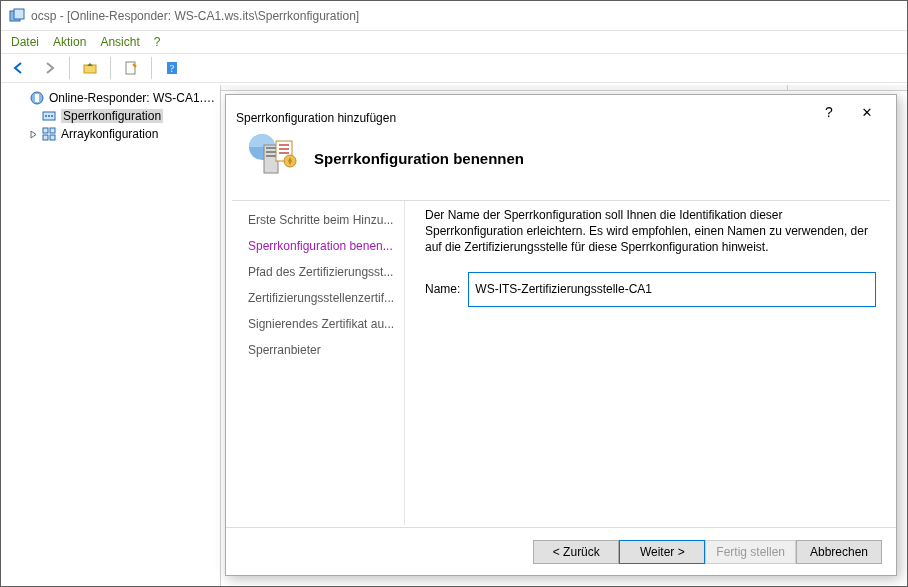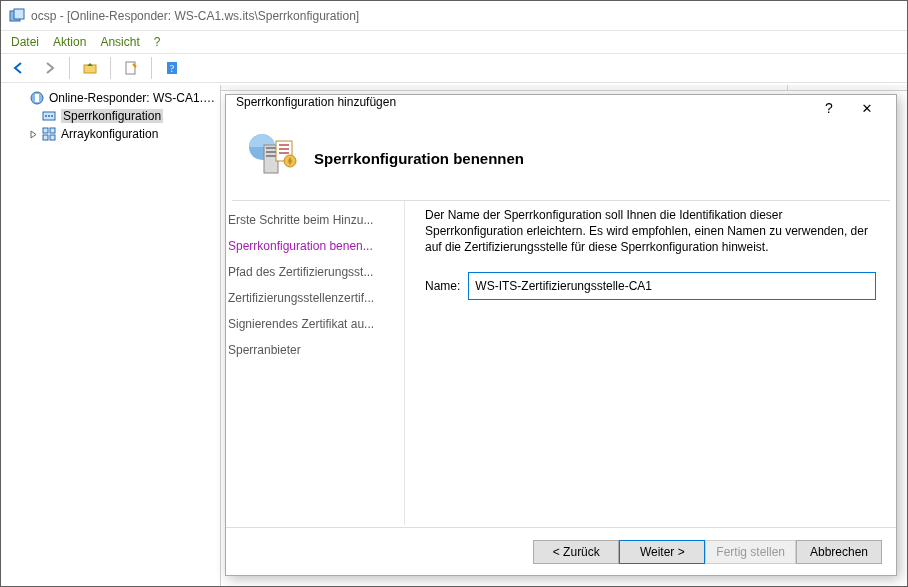--- a/index.html
+++ b/index.html
@@ -29,38 +29,38 @@
   .treerow.child { padding-left: 26px; }
   .expander { width: 12px; display: inline-flex; justify-content: center; color: #666; user-select: none; }
   .nodeicon { width: 16px; height: 16px; margin-right: 2px; display: inline-flex; align-items: center; justify-content: center; }
 
   .content { flex: 1; position: relative; }
   .content-topstrip { position: absolute; top: 0; left: 0; right: 0; height: 6px; background: #f7f7f7; border-bottom: 1px solid #d0d0d0; }
   .content-rightstrip { position: absolute; top: 0; right: 0; width: 120px; height: 6px; background: #f7f7f7; border-left: 1px solid #d0d0d0; border-bottom: 1px solid #d0d0d0; }
 
   
   .dialog { position: absolute; left: 224px; top: 93px; right: 10px; bottom: 10px; border: 1px solid #aaa; background: #fff; box-shadow: 3px 3px 12px rgba(0,0,0,0.25); }
-  .dlg-title { height: 30px; display: flex; align-items: flex-start; padding: 0 10px; }
+  .dlg-title { height: 30px; display: flex; align-items: flex-end; padding: 0 10px; }
   .dlg-title .t { font-size: 12px; color: #000; }
   .dlg-title .sp { flex: 1; }
   .dlg-title .wbtn { width: 38px; height: 26px; display: flex; align-items: center; justify-content: center; color: #000; }
   .dlg-head { display: flex; align-items: center; gap: 16px; padding: 6px 20px 14px 20px; }
   .dlg-head h2 { font-size: 15px; font-weight: 600; margin: 0; }
   .dlg-divider { height: 1px; background: #ddd; margin: 0 6px; }
 
   .dlg-body { position: absolute; top: 106px; bottom: 50px; left: 0; right: 0; display: flex; }
-  .steps { width: 178px; padding: 6px 4px 0 2px; }
+  .steps { width: 178px; padding: 6px 4px 0 22px; }
   .steps div { height: 26px; line-height: 26px; color: #585858; white-space: nowrap; overflow: hidden; text-overflow: ellipsis; }
   .steps div.active { color: #a21caf; }
   .step-sep { width: 1px; background: #e5e5e5; }
   .pane { flex: 1; padding: 6px 20px 0 20px; }
   .desc { color: #000; line-height: 1.35; margin-bottom: 16px; }
   .field { display: flex; align-items: center; gap: 8px; }
   .field label { }
-  .field input { flex: 1; height: 28px; border: 1px solid #0078d7; padding: 9px 6px; font-family: inherit; font-size: 12px; outline: none; }
+  .field input { flex: 1; height: 35px; border: 1px solid #0078d7; padding: 9px 6px; font-family: inherit; font-size: 12px; outline: none; }
 
   .dlg-foot { position: absolute; bottom: 0; left: 0; right: 0; height: 48px; border-top: 1px solid #ddd; display: flex; align-items: center; justify-content: flex-end; gap: 0; padding: 0 14px; background: #fff; }
   .btn { min-width: 86px; height: 24px; border: 1px solid #adadad; background: #e1e1e1; font-family: inherit; font-size: 12px; padding: 0 10px; }
   .btn:disabled { color: #9a9a9a; background: #efefef; border-color: #cfcfcf; }
   .btn.primary { border: 1px solid #0078d7; }
 </style>
 </head>
 <body>
 
 <div class="window">

